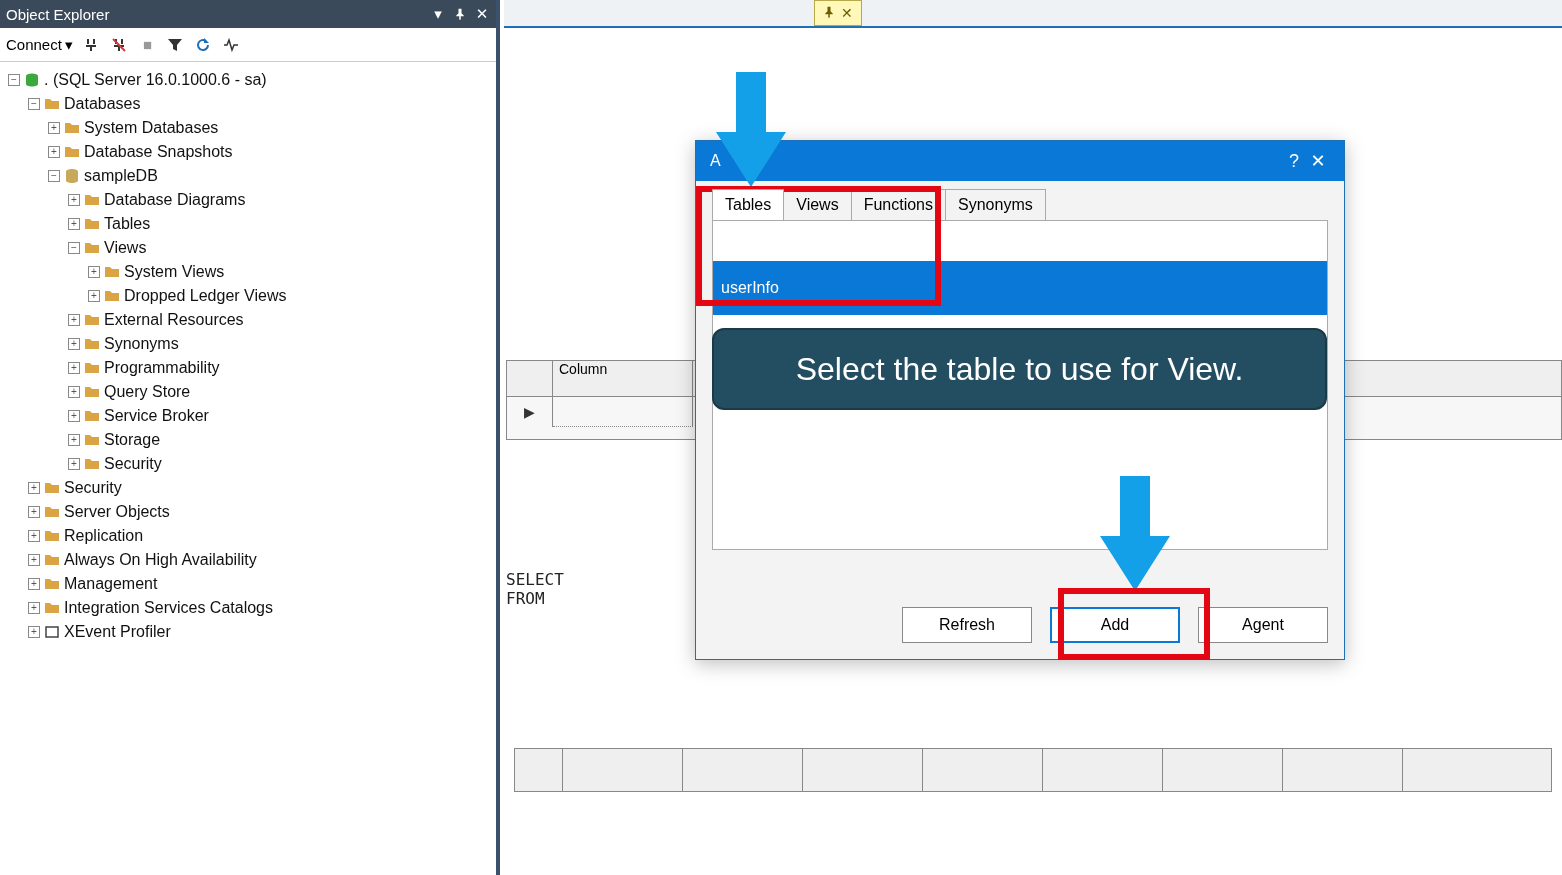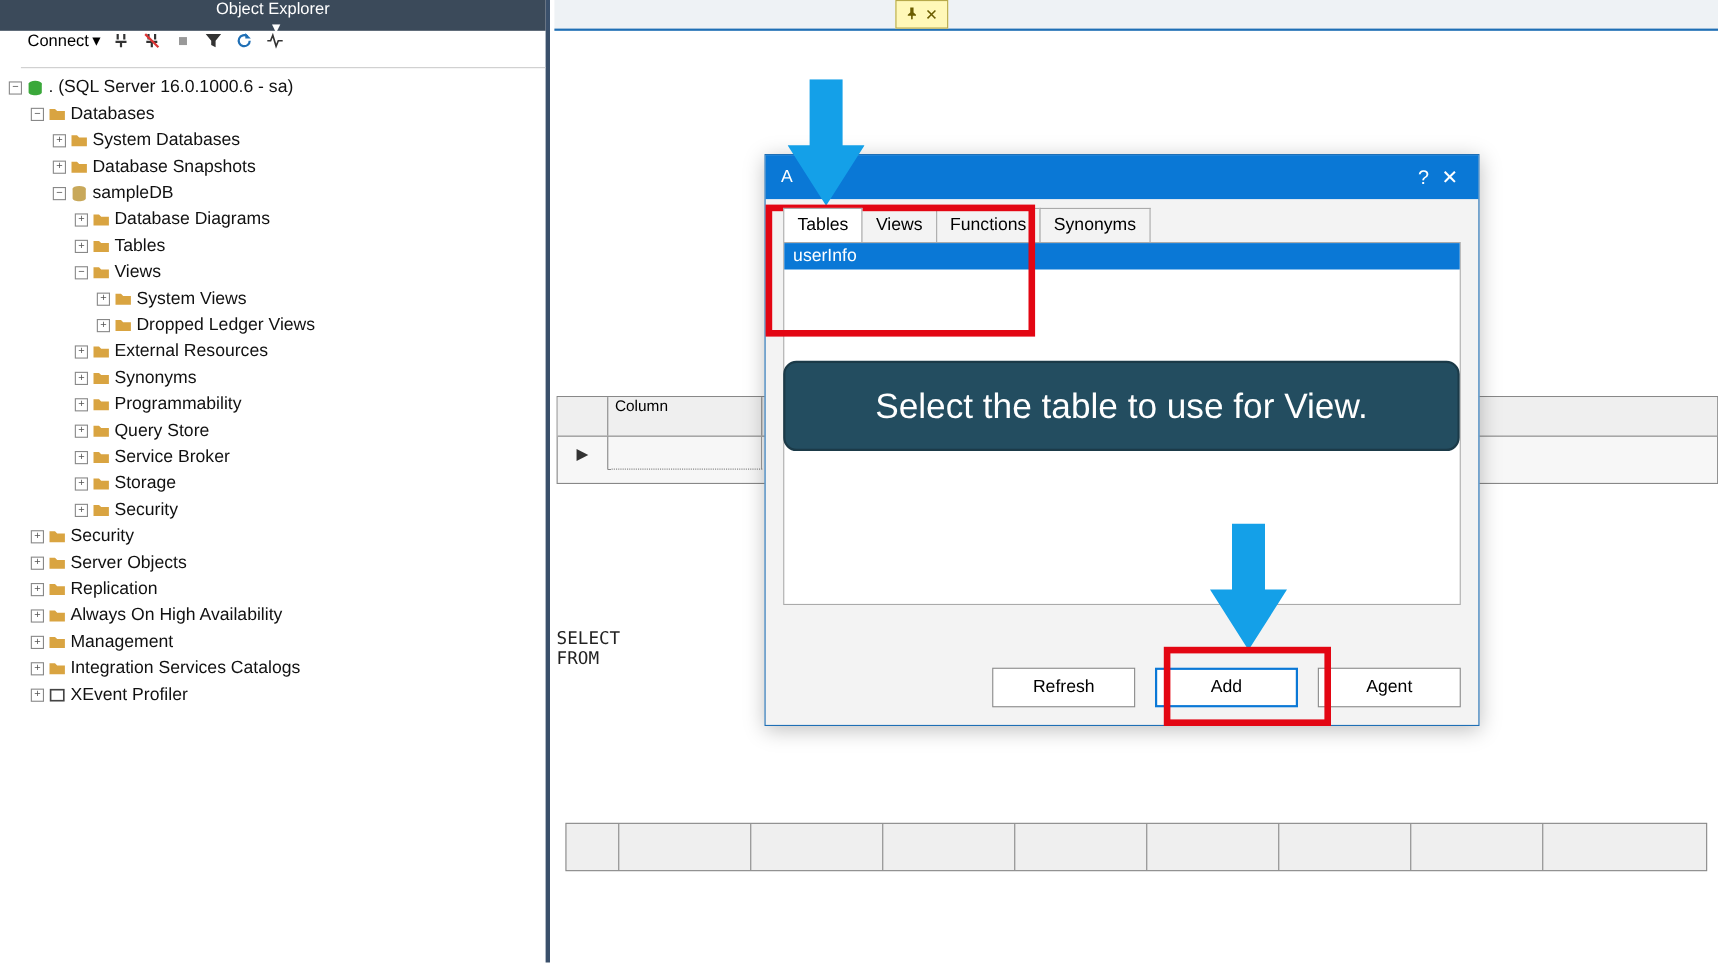--- a/index.html
+++ b/index.html
@@ -21,38 +21,36 @@
     border-right: 4px solid #3a506b;
   }
   .panel-titlebar {
     display: flex;
     align-items: center;
     background: #3b4a5a;
     color: #fff;
     height: 28px;
     padding: 0 6px;
     font-size: 15px;
-    flex-direction: column;
   }
   .panel-titlebar .spacer { flex: 1; }
   .panel-titlebar .tb-icon {
     width: 16px; height: 16px;
     margin-left: 6px;
     display: inline-flex; align-items:center; justify-content:center;
     color:#fff;
   }
   .toolbar {
     display: flex;
-    align-items: flex-start;
+    align-items: center;
     height: 34px;
     padding: 0 6px;
     gap: 10px;
     border-bottom: 1px solid #ccc;
     font-size: 15px;
-    margin-left: 19px;
   }
   .toolbar .connect {
     display:flex; align-items:center; gap:3px;
     cursor:pointer;
   }
   .toolbar .tool-ic {
     width:18px; height:18px;
     display:inline-flex; align-items:center; justify-content:center;
     cursor:pointer;
     color:#333;
@@ -224,22 +222,23 @@
   }
   .dialog-list{
     margin:0 16px;
     border:1px solid #aaa;
     background:#fff;
     height:330px;
     font-size:16px;
     padding:0;
   }
   .dialog-list .item{
-    padding:3px 8px;
+    padding:18px 8px;
     cursor:pointer;
+    margin-top:40px;
   }
   .dialog-list .item.selected{
     background:#0a78d6;
     color:#fff;
   }
   .dialog-buttons{
     position:absolute;
     right:16px; bottom:16px;
     display:flex; gap:18px;
   }

